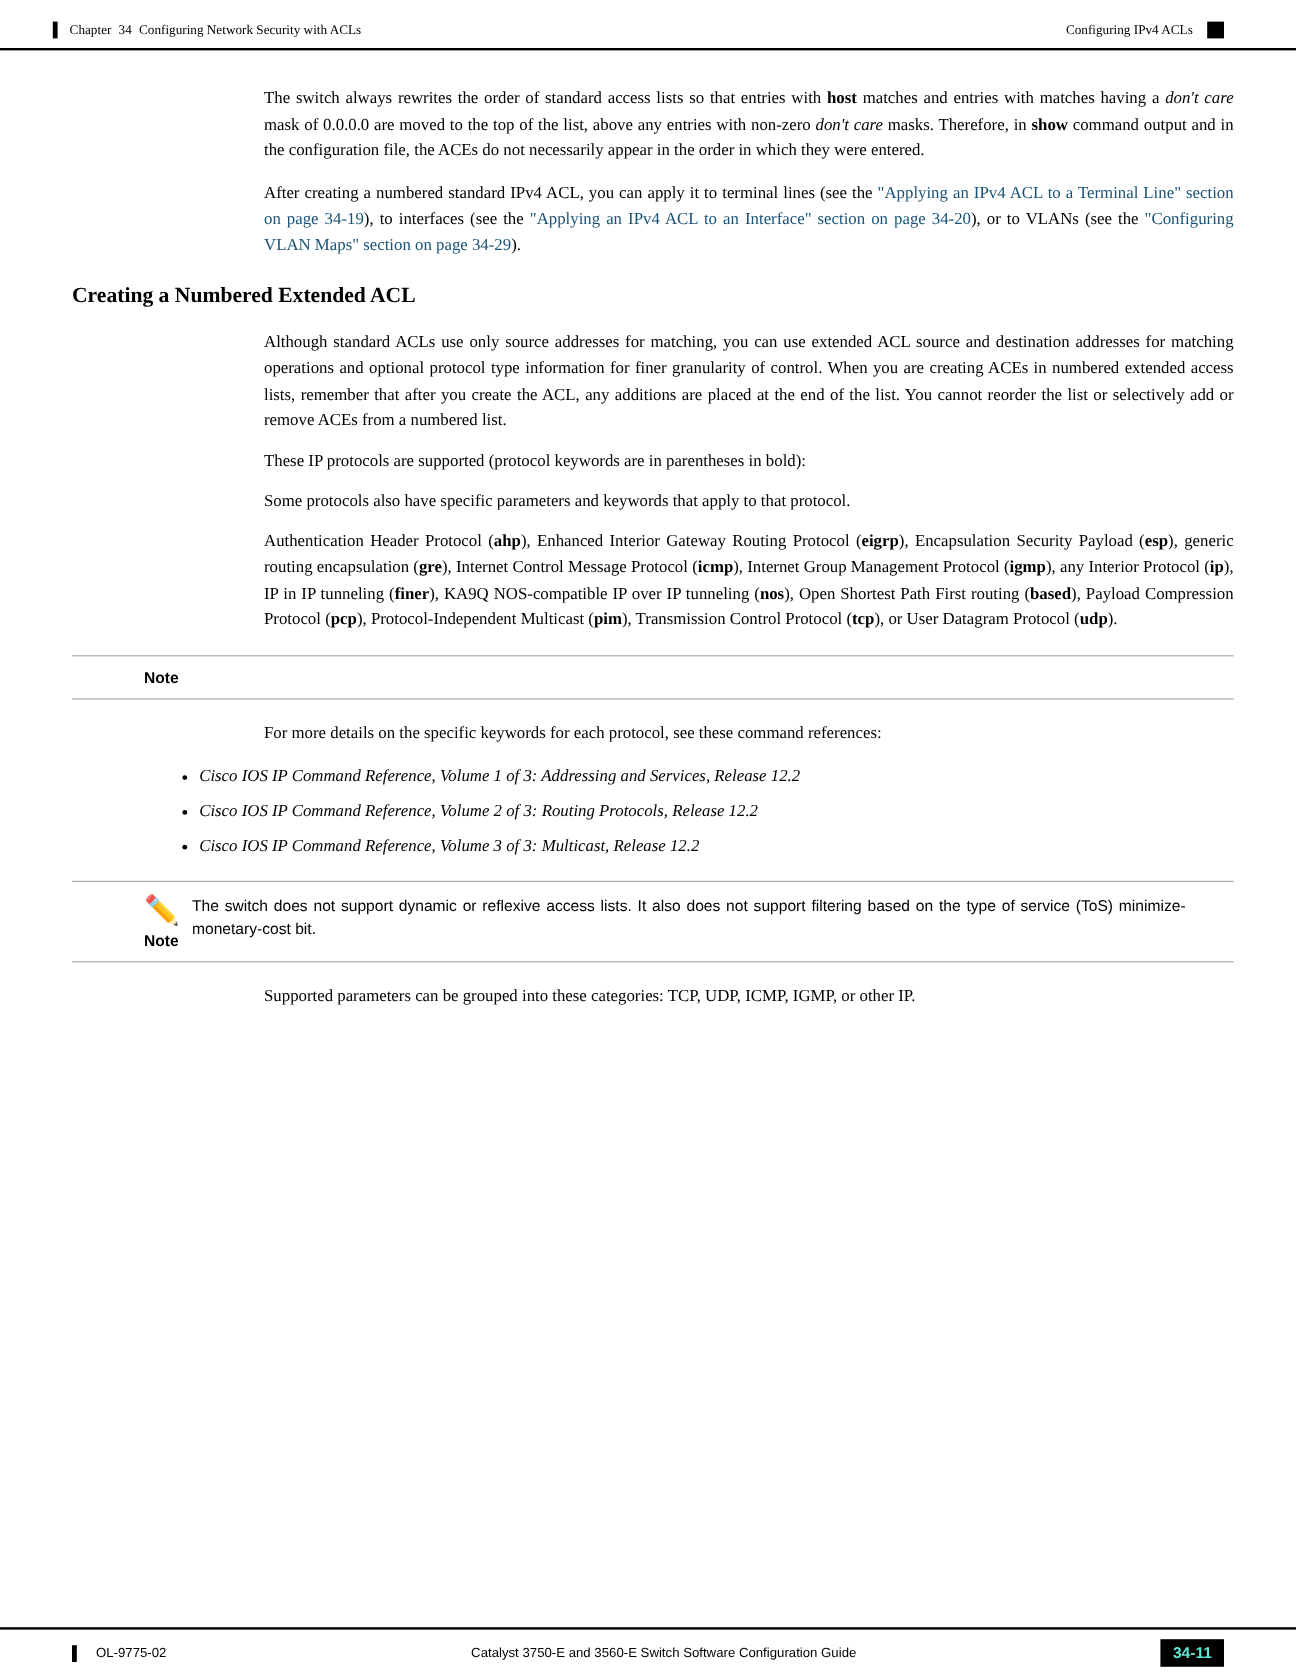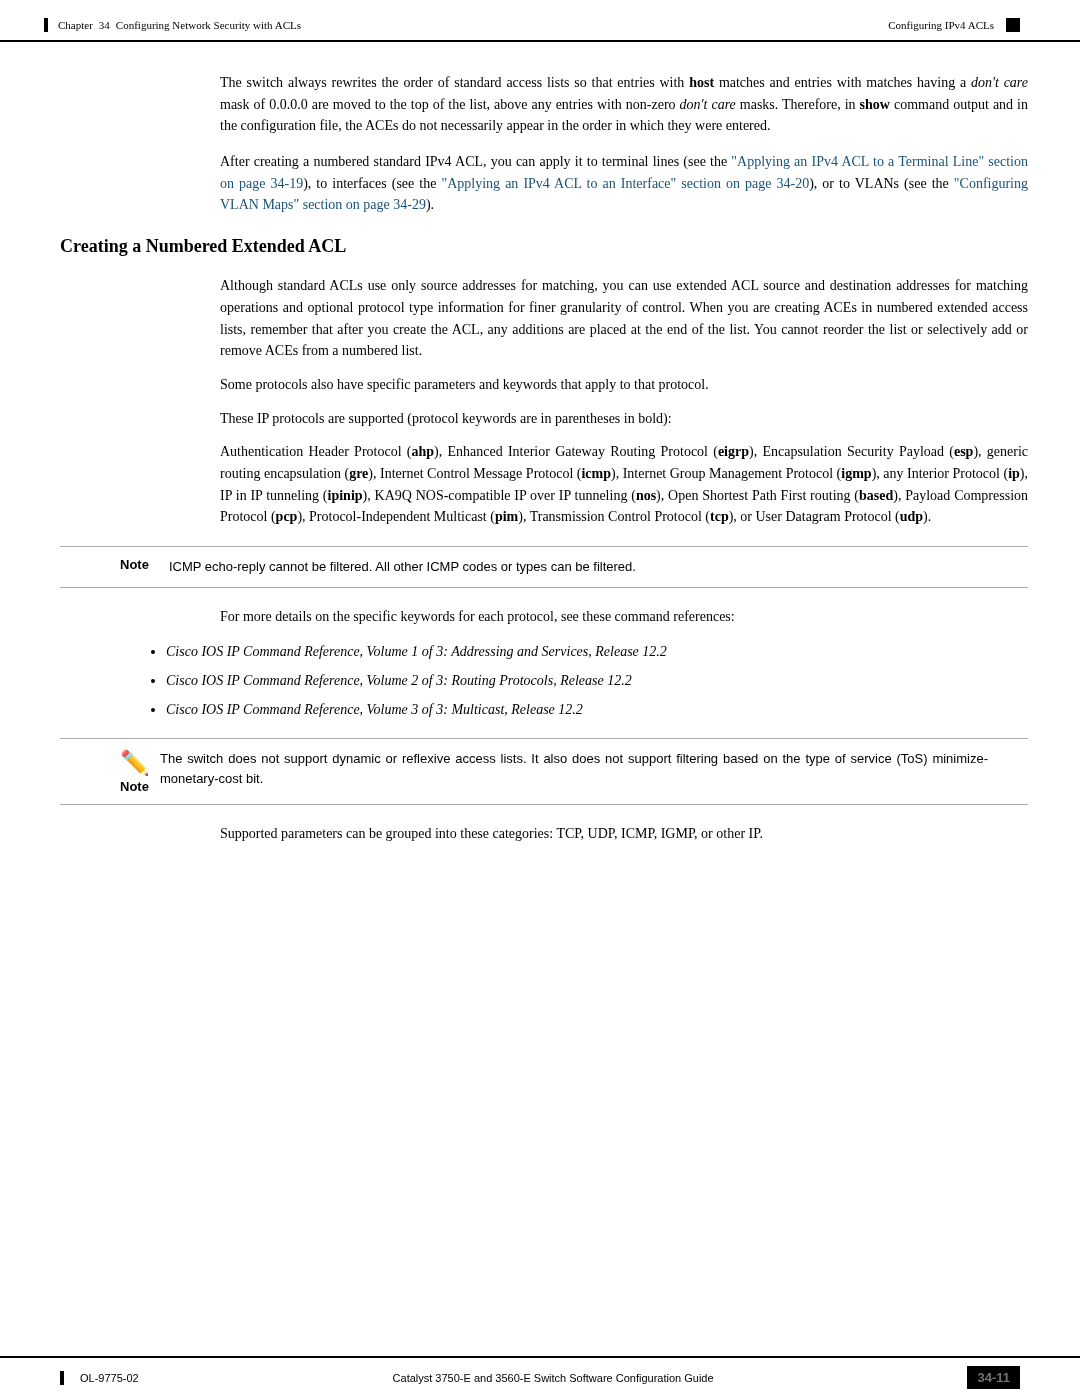--- a/index.html
+++ b/index.html
@@ -177,21 +177,21 @@
       background: #000;
       display: inline-block;
       margin-right: 4px;
     }
     .footer-center {
       font-size: 11px;
       text-align: center;
     }
     .footer-right {
       background: #000;
-      color: #737373;
+      color: #5eead4;
       font-weight: bold;
       font-size: 13px;
       padding: 4px 10px;
     }
 
     b { font-weight: bold; }
     i { font-style: italic; }
   </style>
 </head>
 <body>
@@ -225,35 +225,34 @@
       <a class="link-text" href="#">"Applying an IPv4 ACL to an Interface" section on page 34-20</a>),
       or to VLANs (see the
       <a class="link-text" href="#">"Configuring VLAN Maps" section on page 34-29</a>).
     </p>
   </div>
 
   <div class="section-heading">Creating a Numbered Extended ACL</div>
 
   <div class="body-section">
     <p>Although standard ACLs use only source addresses for matching, you can use extended ACL source and destination addresses for matching operations and optional protocol type information for finer granularity of control. When you are creating ACEs in numbered extended access lists, remember that after you create the ACL, any additions are placed at the end of the list. You cannot reorder the list or selectively add or remove ACEs from a numbered list.</p>
+    <p>These IP protocols are supported (protocol keywords are in parentheses in bold):</p>
     <p>Some protocols also have specific parameters and keywords that apply to that protocol.</p>
-    <p>These IP protocols are supported (protocol keywords are in parentheses in bold):</p>
     <p>
       Authentication Header Protocol (<b>ahp</b>), Enhanced Interior Gateway Routing Protocol (<b>eigrp</b>),
       Encapsulation Security Payload (<b>esp</b>), generic routing encapsulation (<b>gre</b>), Internet Control Message
       Protocol (<b>icmp</b>), Internet Group Management Protocol (<b>igmp</b>), any Interior Protocol (<b>ip</b>), IP in IP
-      tunneling (<b>ipinip</b>), KA9Q NOS-compatible IP over IP tunneling (<b>nos</b>), Open Shortest Path First routing
+      tunneling (<b>finer</b>), KA9Q NOS-compatible IP over IP tunneling (<b>nos</b>), Open Shortest Path First routing
       (<b>based</b>), Payload Compression Protocol (<b>pcp</b>), Protocol-Independent Multicast (<b>pim</b>), Transmission
       Control Protocol (<b>tcp</b>), or User Datagram Protocol (<b>udp</b>).
     </p>
   </div>
 
   <div class="note-box">
     <span class="note-label">Note</span>
-    <span class="note-content">ICMP echo-reply cannot be filtered. All other ICMP codes or types can be filtered.</span>
   </div>
 
   <div class="body-section">
     <p>For more details on the specific keywords for each protocol, see these command references:</p>
   </div>
 
   <ul class="bullet-list">
     <li>
       <i>Cisco IOS IP Command Reference, Volume 1 of 3: Addressing and Services, Release 12.2</i>
     </li>

